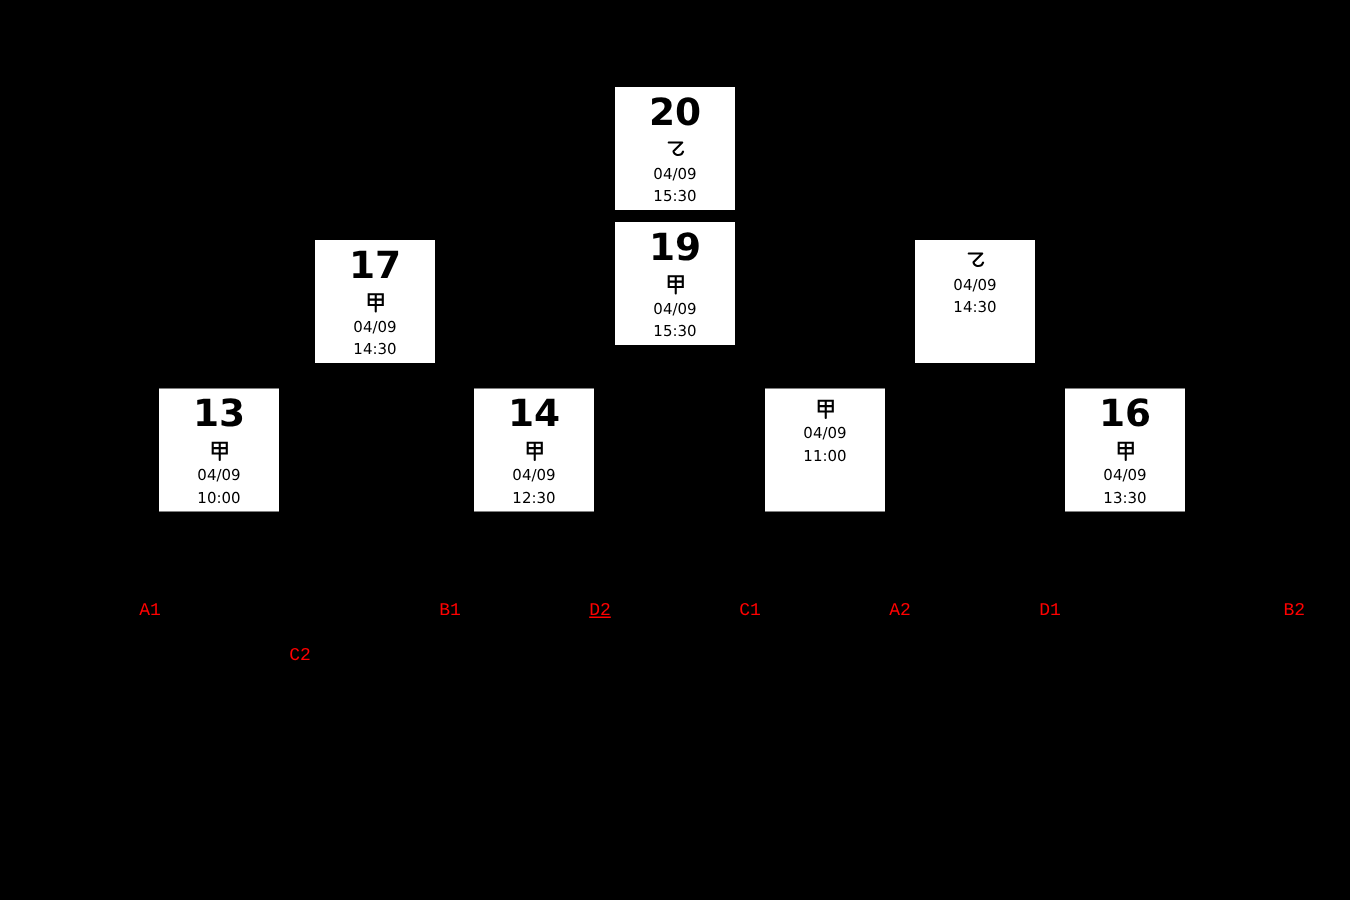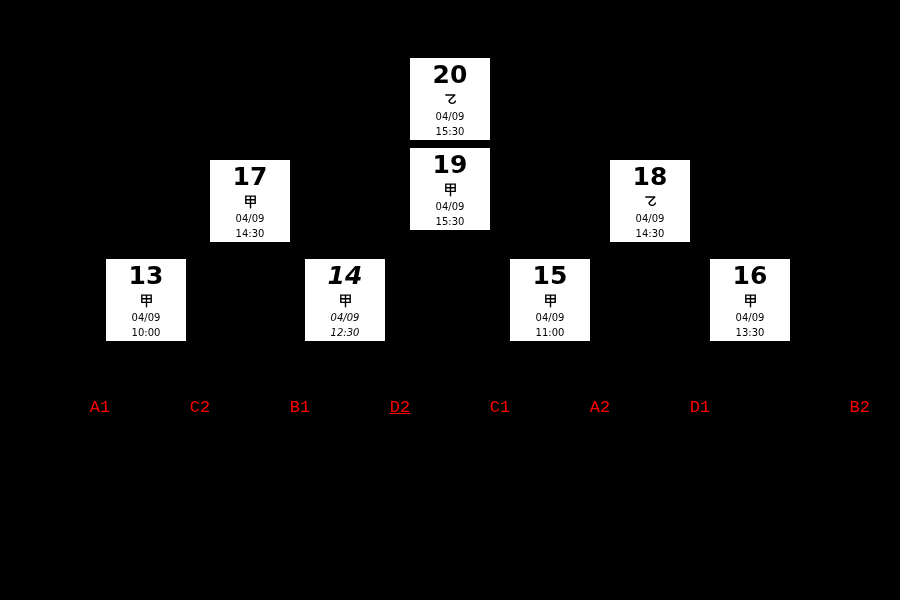--- a/index.html
+++ b/index.html
@@ -37,39 +37,39 @@
     vertical-align: middle;
     display: inline-block;
   }
   .match-date, .match-time {
     font-size: 10px;
     line-height: 15px;
     color: #000000;
   }
   
   .m13 { left: 106px; top: 259px; }
-  .m14 { left: 305px; top: 259px; font-style: italic; }
+  .m14 { left: 316px; top: 259px; }
   .m15 { left: 510px; top: 259px; }
   .m16 { left: 710px; top: 259px; }
   .m17 { left: 210px; top: 160px; }
   .m18 { left: 610px; top: 160px; }
   .m19 { left: 410px; top: 148px; }
   .m20 { left: 410px; top: 58px;  }
   .seed {
     position: absolute;
     top: 398px;
     width: 60px;
     text-align: center;
     color: #ff0000;
     font-family: "Liberation Mono", "DejaVu Sans Mono", monospace;
-    font-size: 17px;
+    font-size: 12px;
     line-height: 19px;
   }
   .s0 { left: 70px; }
-  .s1 { left: 170px; }
+  .s1 { left: 170px; margin-top: 30px; }
   .s2 { left: 270px; }
   .s3 { left: 370px; text-decoration: underline; }
   .s4 { left: 470px; }
   .s5 { left: 570px; }
   .s6 { left: 670px; text-align: center; }
   .s7 { left: 810px; text-align: right; }
   .defs-holder { position: absolute; width: 0; height: 0; overflow: hidden; }
 </style>
 </head>
 <body>
@@ -99,21 +99,20 @@
   <div class="match-box m14">
     <div class="match-number">14</div>
     <div class="match-group" aria-label="甲"><svg class="glyph" viewBox="0 0 16 16">
           <use href="#g-jia"></use>
         </svg></div>
     <div class="match-date">04/09</div>
     <div class="match-time">12:30</div>
   </div>
 
   <div class="match-box m15">
-    <div class="match-number">15</div>
     <div class="match-group" aria-label="甲"><svg class="glyph" viewBox="0 0 16 16">
           <use href="#g-jia"></use>
         </svg></div>
     <div class="match-date">04/09</div>
     <div class="match-time">11:00</div>
   </div>
 
   <div class="match-box m16">
     <div class="match-number">16</div>
     <div class="match-group" aria-label="甲"><svg class="glyph" viewBox="0 0 16 16">
@@ -126,21 +125,20 @@
   <div class="match-box m17">
     <div class="match-number">17</div>
     <div class="match-group" aria-label="甲"><svg class="glyph" viewBox="0 0 16 16">
           <use href="#g-jia"></use>
         </svg></div>
     <div class="match-date">04/09</div>
     <div class="match-time">14:30</div>
   </div>
 
   <div class="match-box m18">
-    <div class="match-number">18</div>
     <div class="match-group" aria-label="乙"><svg class="glyph" viewBox="0 0 16 16">
           <use href="#g-yi"></use>
         </svg></div>
     <div class="match-date">04/09</div>
     <div class="match-time">14:30</div>
   </div>
 
   <div class="match-box m19">
     <div class="match-number">19</div>
     <div class="match-group" aria-label="甲"><svg class="glyph" viewBox="0 0 16 16">

